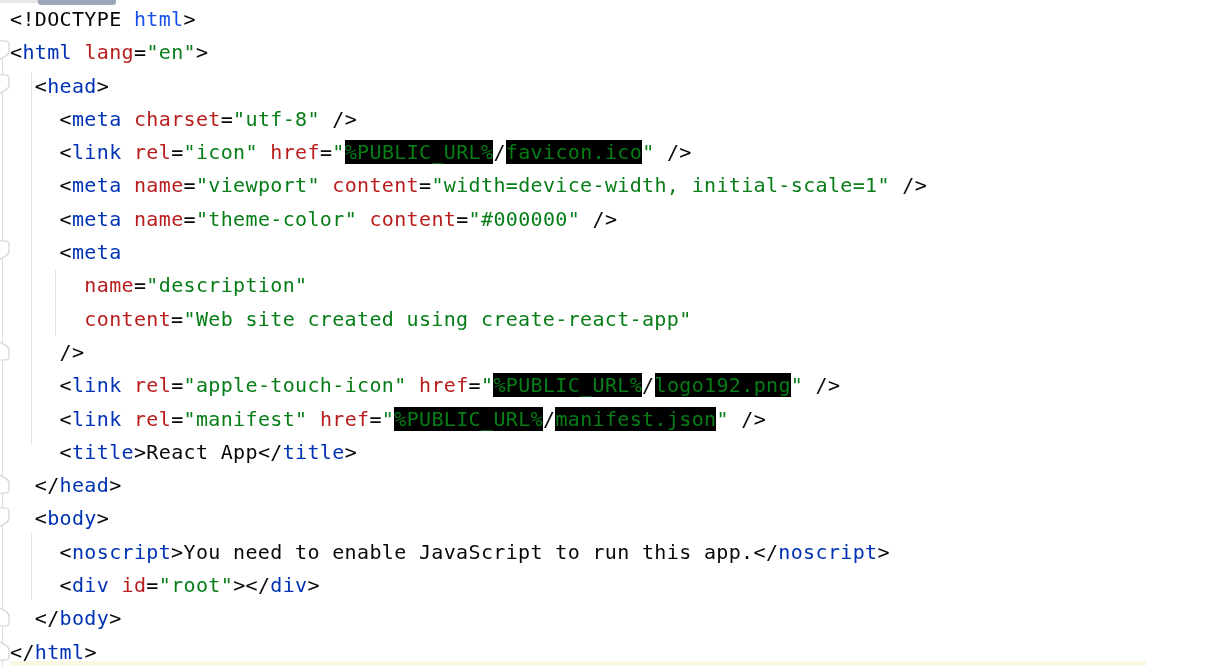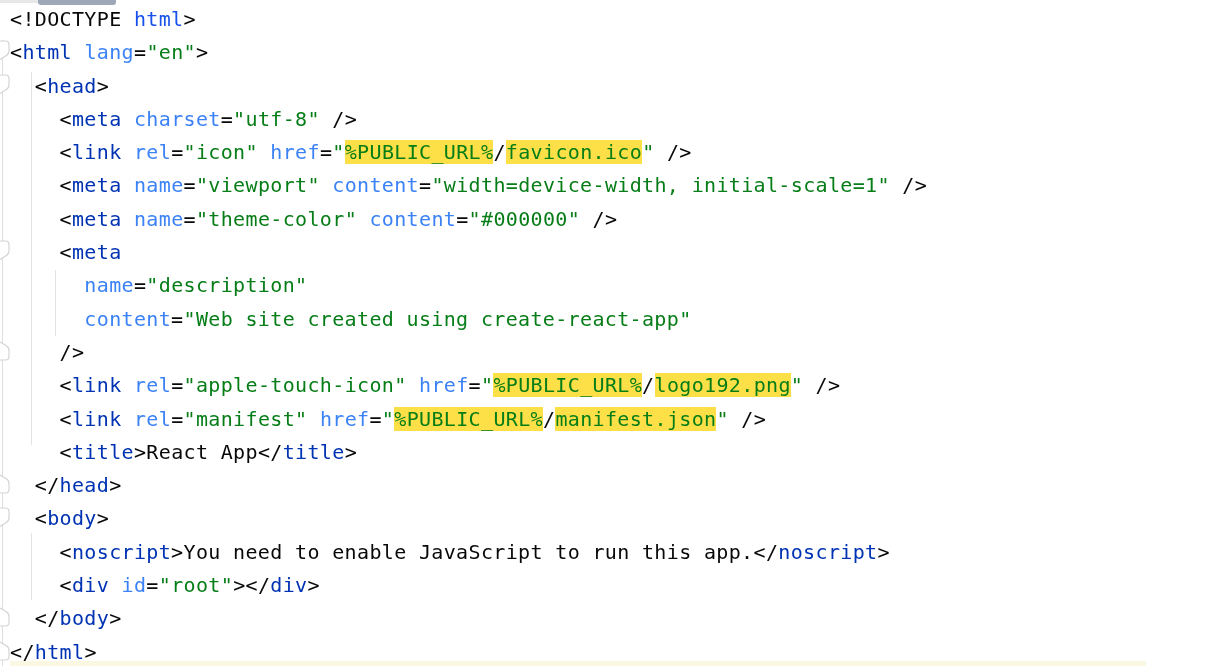--- a/index.html
+++ b/index.html
@@ -13,24 +13,24 @@
   }
   
   #code{
     position:absolute;left:10px;top:3px;right:0;
     font-size:20px;line-height:33.3px;letter-spacing:0.35px;
     white-space:pre;
   }
   .code-line{height:33.3px;}
   .tk-p{color:#080808;}
   .tk-tag{color:#0033b3;}
-  .tk-attr{color:#3b82f6;}
+  .tk-attr{color:#b91c1c;}
   .tk-doctype{color:#1750eb;}
   .tk-str{color:#067d17;}
-  .tk-strhl{color:#067d17;background:#fde047;}
+  .tk-strhl{color:#067d17;background:#000000;}
   .tk-txt{color:#080808;text-align:center;}
   
   #gutter-line{
     position:absolute;left:2px;top:40px;width:1px;height:626px;
     background:#dedede;
   }
   .fold-marker{position:absolute;left:0;width:11px;height:22px;}
   
   .indent-guide{position:absolute;width:1px;background:#e3e3e3;}
   #guide-head{left:31px;top:72px;height:373px;}

